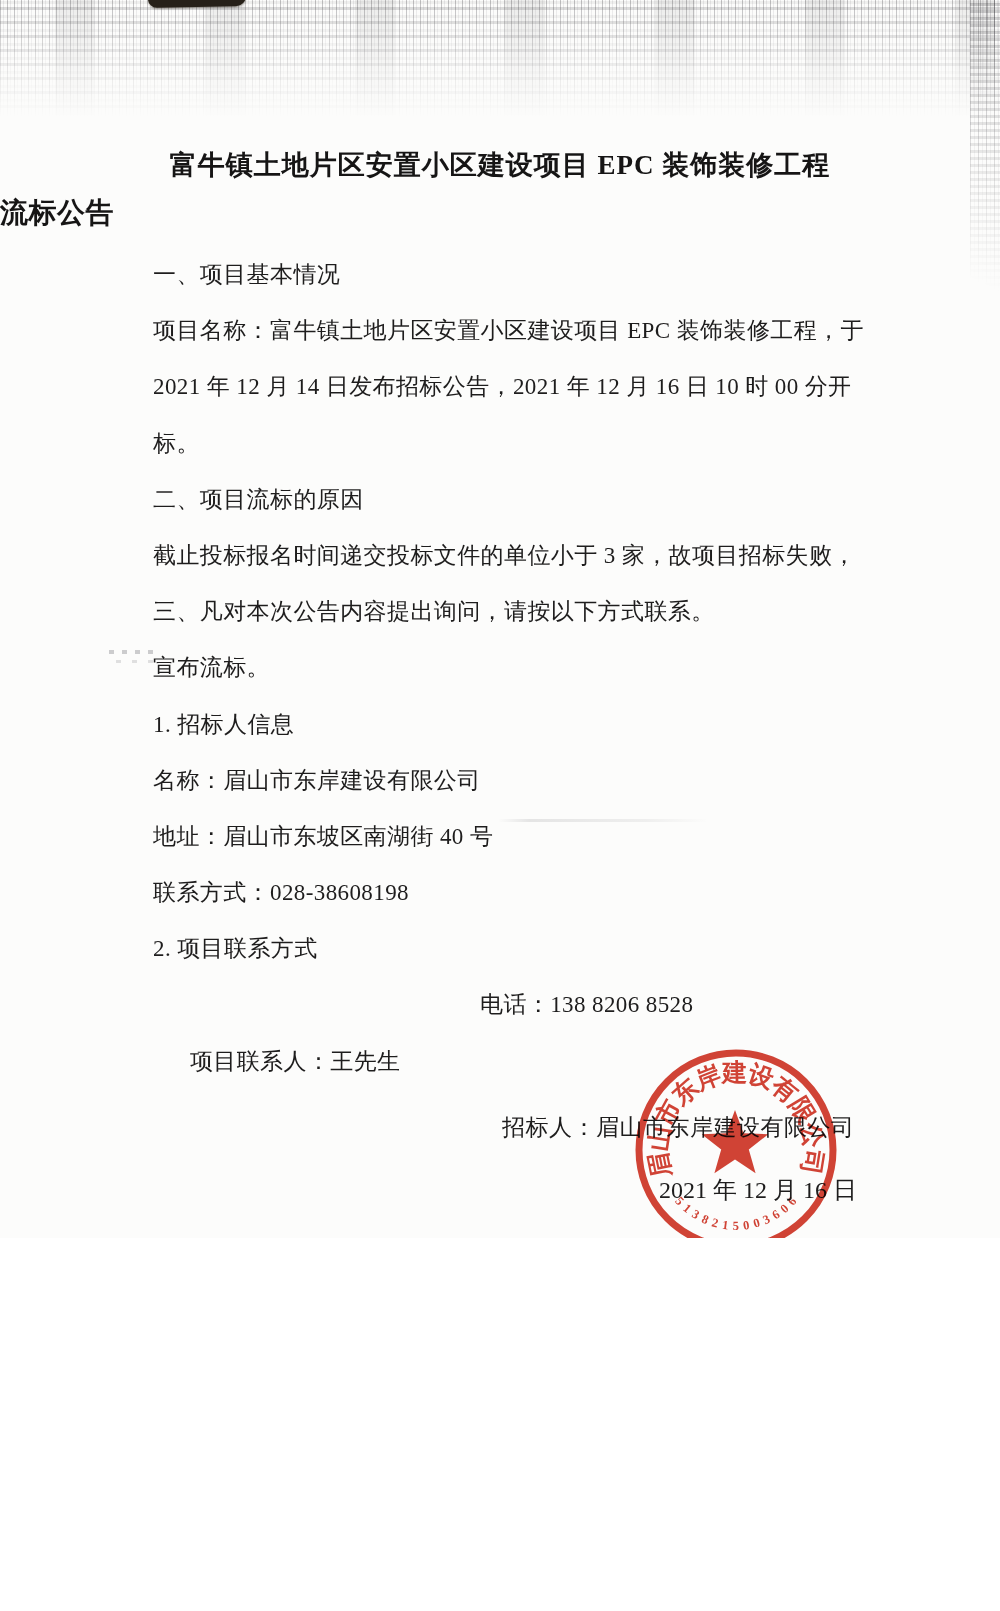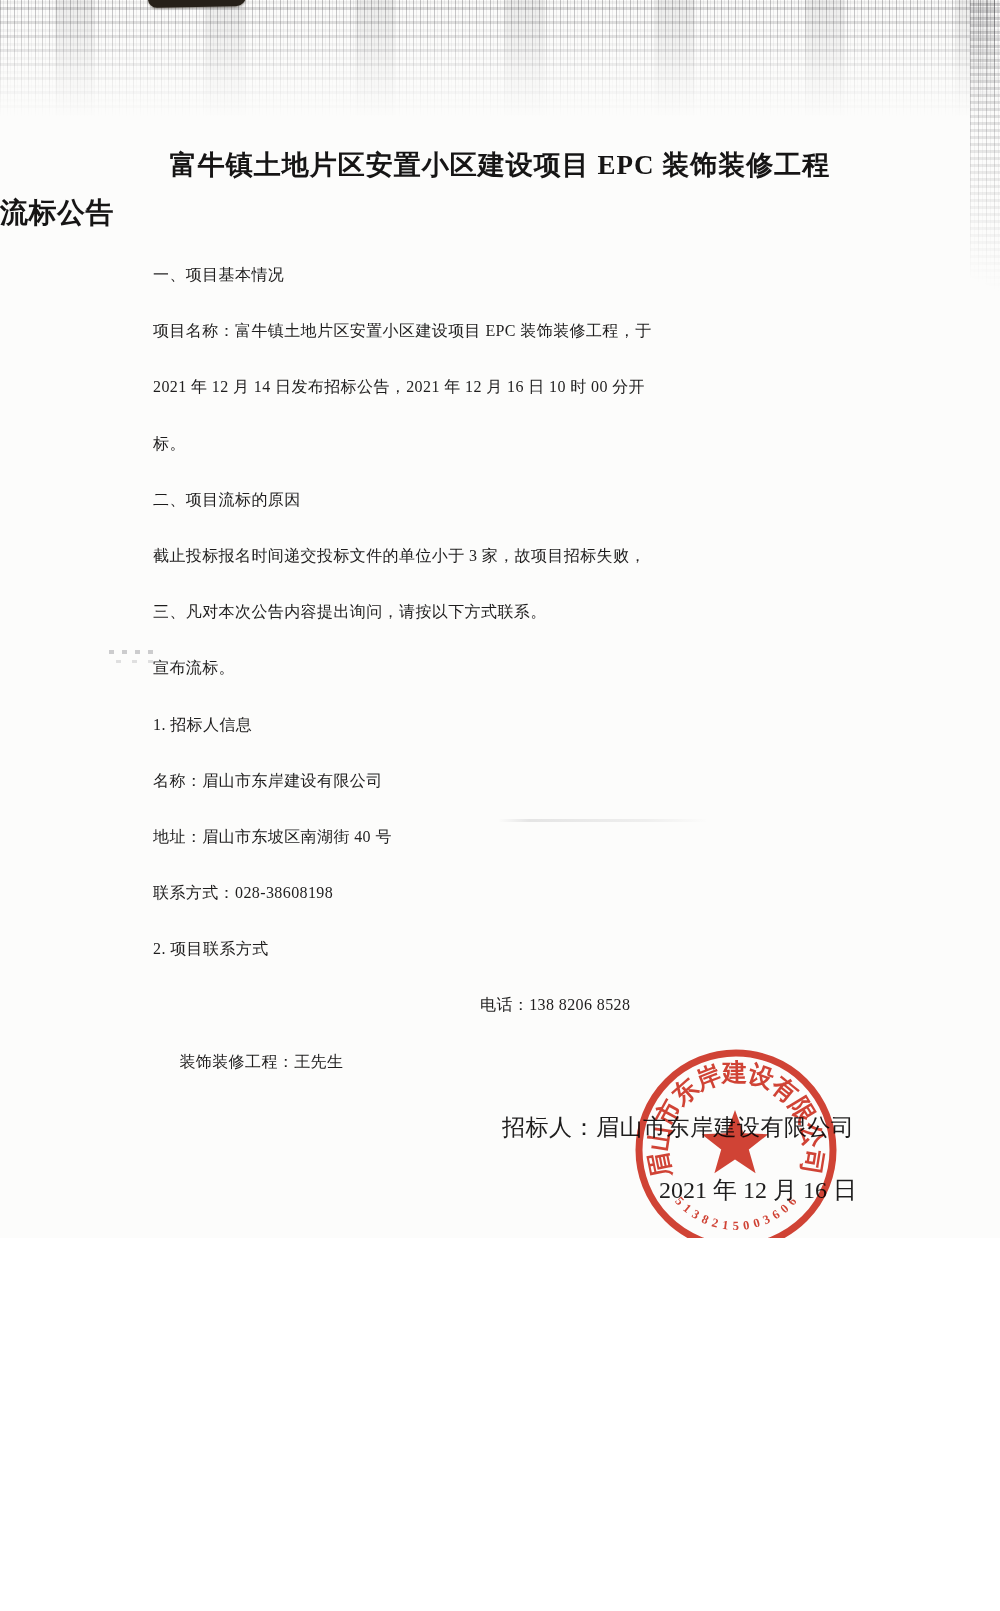--- a/index.html
+++ b/index.html
@@ -62,21 +62,21 @@
     text-align:center;font-size:27px;line-height:34px;font-weight:bold;
     letter-spacing:1px;color:#161515;
   }
   .title-2{
     position:absolute;left:0;top:195px;width:1000px;
     text-align:left;font-size:28px;line-height:36px;font-weight:bold;
     letter-spacing:0.5px;color:#161515;
   }
   .body-lines{
     position:absolute;left:153px;top:247px;width:720px;
-    font-size:16px;line-height:56.2px;
+    font-size:23px;line-height:56.2px;
     letter-spacing:0.4px;
   }
   .doc-line{height:56.2px;white-space:pre;}
   .contact-row{position:relative;height:56.2px;white-space:pre;}
   .contact-phone{position:absolute;left:327px;top:0;}
   .bidder-line{
     position:absolute;left:502px;top:1113px;
     font-size:23px;line-height:30px;letter-spacing:0.5px;white-space:pre;
   }
   .date-line{
@@ -125,21 +125,21 @@
     <div class="doc-line">二、项目流标的原因</div>
     <div class="doc-line">截止投标报名时间递交投标文件的单位小于 3 家，故项目招标失败，</div>
     <div class="doc-line">三、凡对本次公告内容提出询问，请按以下方式联系。</div>
     <div class="doc-line">宣布流标。</div>
     <div class="doc-line">1. 招标人信息</div>
     <div class="doc-line">名称：眉山市东岸建设有限公司</div>
     <div class="doc-line">地址：眉山市东坡区南湖街 40 号</div>
     <div class="doc-line">联系方式：028-38608198</div>
     <div class="doc-line">2. 项目联系方式</div>
     <div class="contact-row">
-      <span>装饰装修工程：王先生</span>
+      <span>项目联系人：王先生</span>
       <span class="contact-phone">电话：138 8206 8528</span>
     </div>
   </div>
 
   <div class="bidder-line">招标人：眉山市东岸建设有限公司</div>
   <div class="date-line">2021 年 12 月 16 日</div>
 
   <svg class="seal" viewBox="0 0 216 216">
     <circle cx="108" cy="109" r="97" fill="none" stroke-width="7" stroke="#cf3425"></circle>
     <polygon points="107,69 115.5,92.3 140.3,93.2 120.8,108.5 127.6,132.3 107,118.5 86.4,132.3 93.2,108.5 73.7,93.2 98.5,92.3" fill="#cf3425"></polygon>

